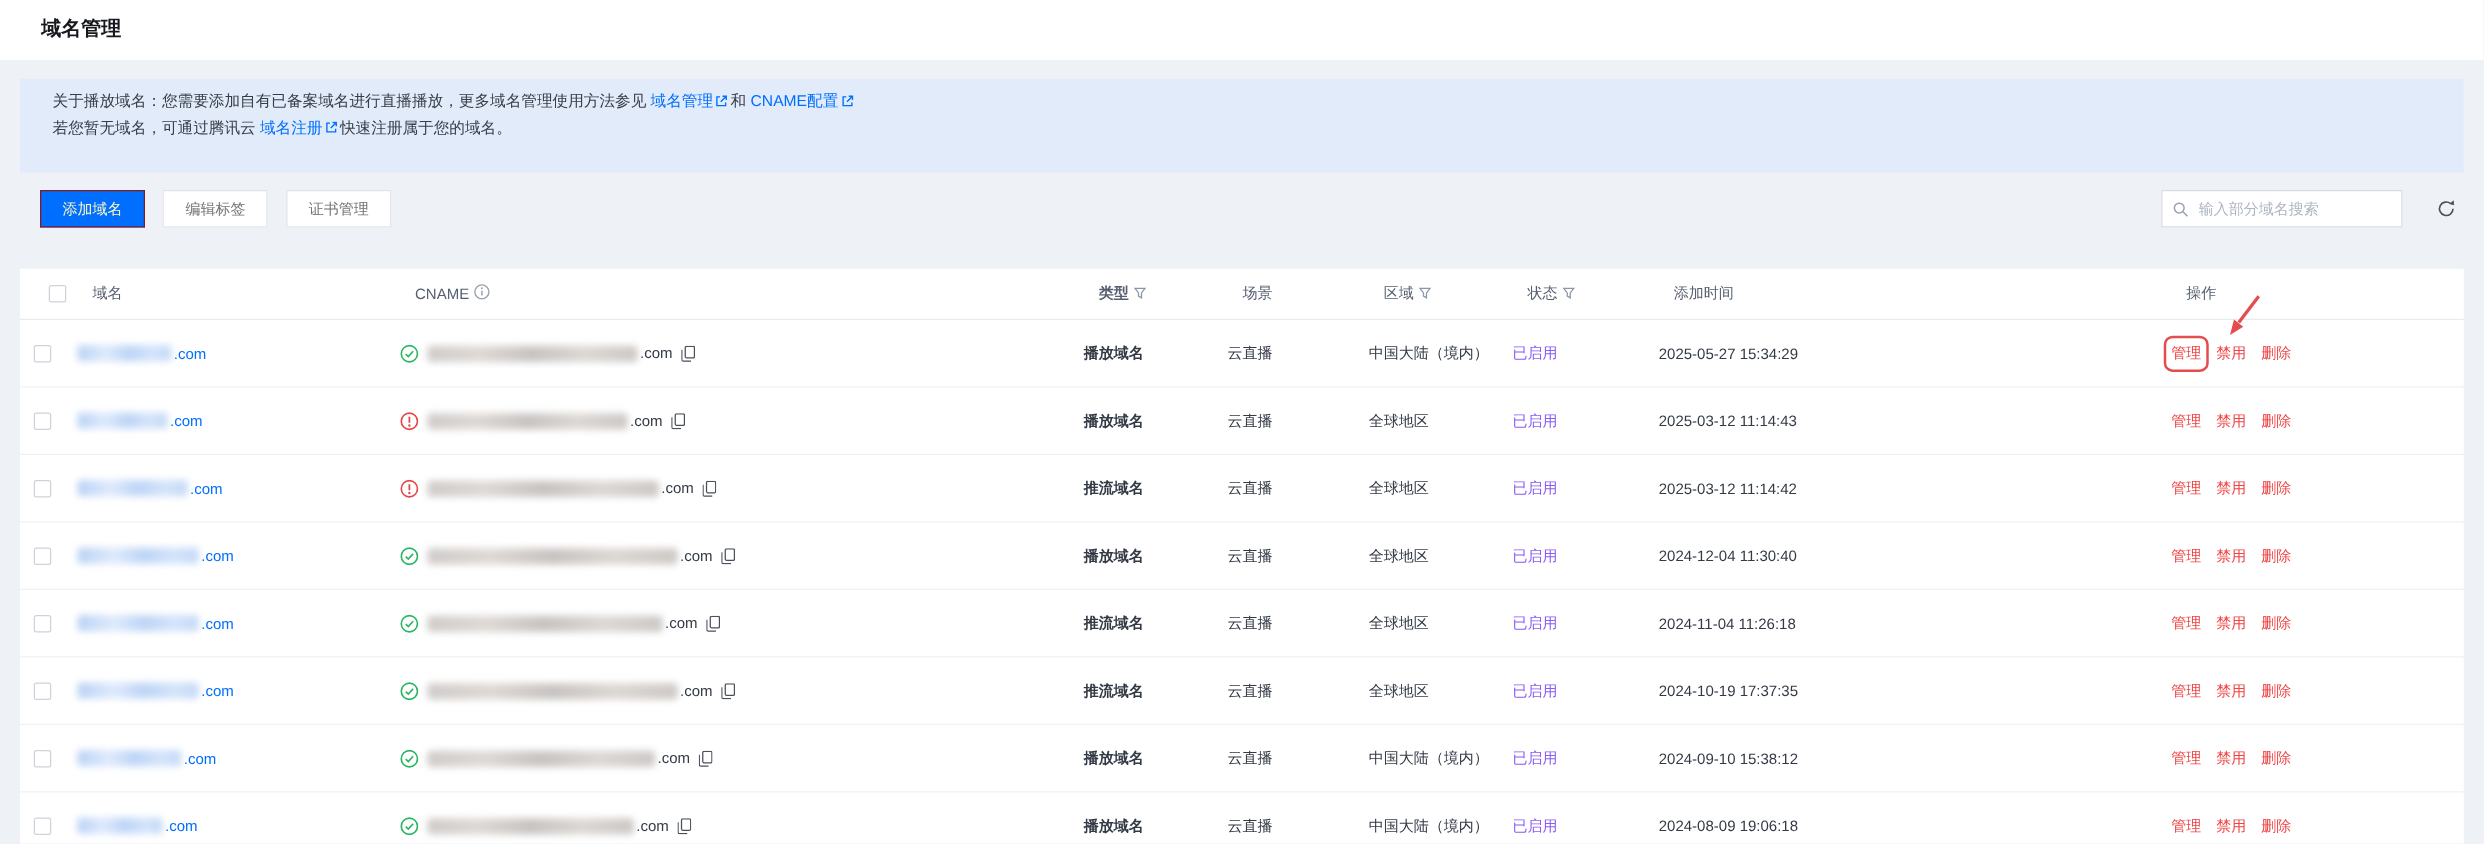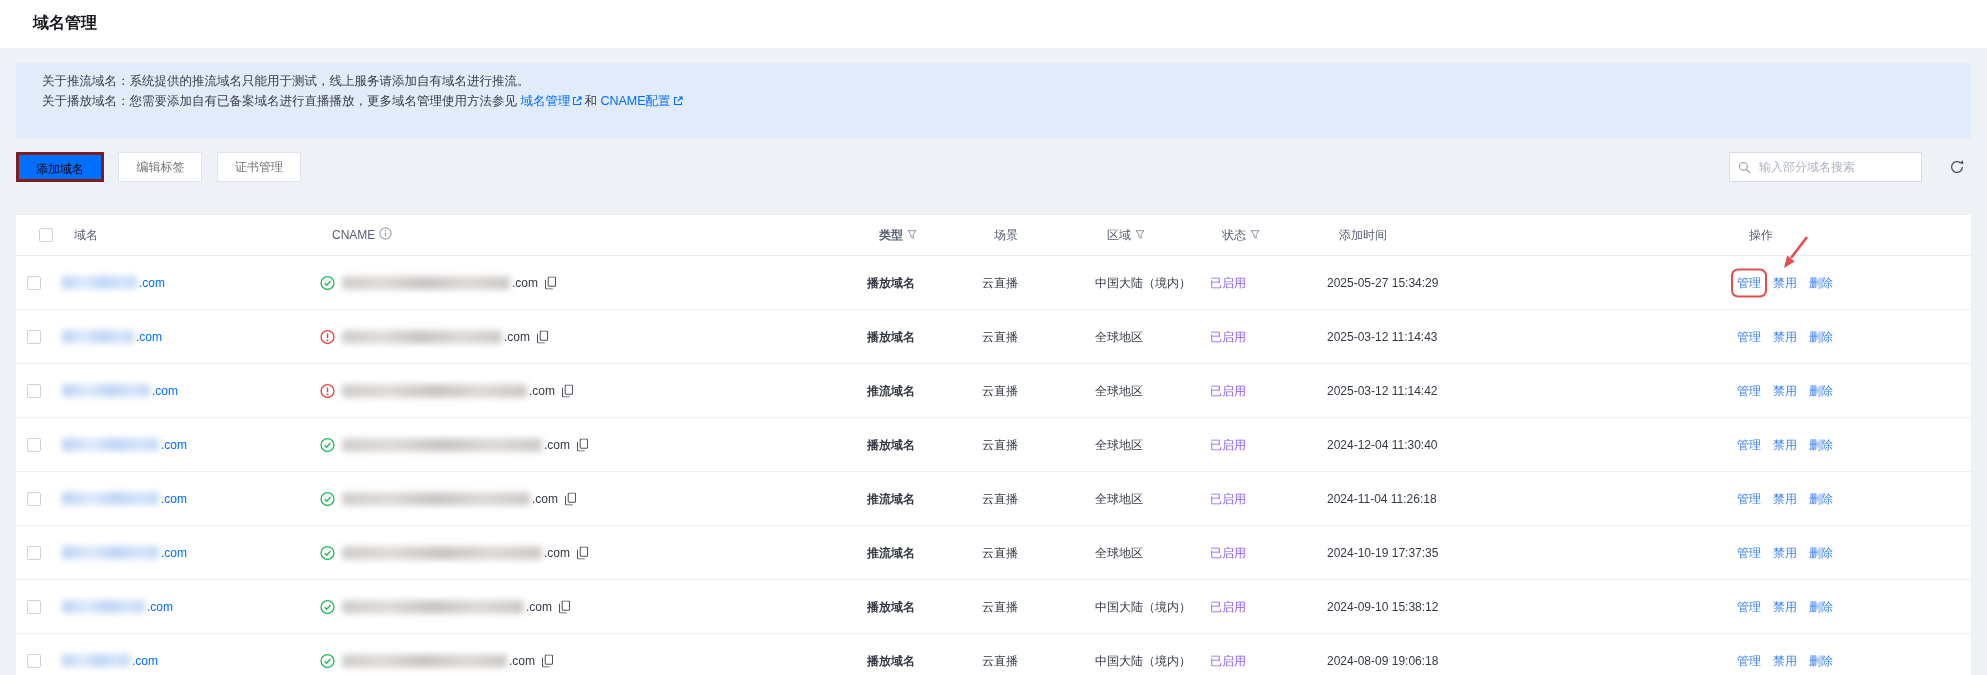--- a/index.html
+++ b/index.html
@@ -6,21 +6,21 @@
     font-family:"Liberation Sans","DejaVu Sans",sans-serif;background:#eef1f5;position:relative;}
   .topbar{position:absolute;left:0;top:0;width:100%;height:48px;background:#ffffff;}
   .page-title{position:absolute;left:33px;top:13px;font-size:16px;font-weight:bold;color:#16181d;}
   .banner{position:absolute;left:16px;width:1955px;top:63px;height:75px;background:#e1ebfa;box-sizing:border-box;padding:8px 0 0 26px;}
   .banner-line{font-size:12.5px;color:#383d47;line-height:20px;white-space:nowrap;}
   .blink{color:#006eff;text-decoration:none;cursor:pointer;}
   .ext-icon{display:inline-block;vertical-align:-1px;margin:0 2px;}
   .toolbar{position:absolute;left:16px;top:152px;width:1955px;height:30px;}
   .btn{display:inline-block;box-sizing:border-box;height:30px;line-height:28px;padding:0 17px;
        font-size:12px;cursor:pointer;vertical-align:top;}
-  .btn-primary{background:#006eff;border:3px solid #7f1d1d;color:#000000;}
+  .btn-primary{background:#006eff;border:1px solid #7f1d1d;color:#fef9c3;margin-left:16px;}
   .btn-default{background:#fff;border:1px solid #e1e4ea;color:#737373;margin-left:10px;}
   .searchbox{position:absolute;right:49px;top:0;width:193px;height:30px;box-sizing:border-box;
        background:#fff;border:1px solid #d8dce4;display:flex;align-items:center;}
   .searchbox input{border:none;outline:none;flex:1;font-size:12px;color:#333;background:transparent;
        font-family:Liberation Sans, sans-serif;}
   .searchbox input::placeholder{color:#aeb5c2;}
   .search-glyph{margin:0 6px 0 8px;display:flex;}
   .refresh-btn{position:absolute;right:6px;top:7px;cursor:pointer;display:flex;}
   .card{position:absolute;left:16px;width:1955px;top:215px;bottom:0;background:#fff;overflow:visible;}
   .thead{position:relative;height:40px;border-bottom:1px solid #e8ebf0;}
@@ -34,41 +34,46 @@
   .c-actions{left:1721px;}
   .checkbox{width:14px;height:14px;box-sizing:border-box;border:1px solid #cdd2db;border-radius:2px;background:#fff;cursor:pointer;}
   .blob{height:13px;border-radius:3px;filter:blur(3px);display:inline-block;}
   .blob-domain{background:linear-gradient(90deg,#b9d2f5,#dfeafc 30%,#bdd5f6 55%,#d4e4fa 80%,#c4d9f7);}
   .blob-cname{background:linear-gradient(90deg,#cfccca,#ded9d5 25%,#c7c3c1 50%,#dcd8d4 75%,#ccc8c6);}
   .domain-suffix{color:#006eff;margin-left:2px;cursor:pointer;}
   .cname-suffix{color:#333a45;margin-left:2px;}
   .cname-icon{margin-right:7px;display:flex;}
   .copy-icon{margin-left:7px;display:flex;cursor:pointer;}
   .status-ok{color:#8b5cf6;}
-  .action-link{color:#3b82f6;text-decoration:none;margin-right:12px;cursor:pointer;}
+  .action-link{color:#ef4444;text-decoration:none;margin-right:12px;cursor:pointer;}
   .action-boxed{outline:2px solid #e34d4d;outline-offset:4px;border-radius:1px;}
   .overlay{position:absolute;left:0;top:0;pointer-events:none;}
 </style>
 </head>
 <body>
 
 <div class="topbar">
   <div class="page-title">域名管理</div>
 </div>
 
 <div class="banner">
-  <div class="banner-line">关于推流域名：系统提供的推流域名只能用于测试，线上服务请添加自有域名进行推流。</div>
   <div class="banner-line">
     <span>关于播放域名：您需要添加自有已备案域名进行直播播放，更多域名管理使用方法参见 </span><a class="blink">域名管理</a><span class="ext-icon"><svg width="10" height="10" viewBox="0 0 10 10">
           <path d="M4 1.5 H1.5 V8.5 H8.5 V6" stroke="#006eff" fill="none" stroke-width="1.1"></path>
           <path d="M6 1 H9 V4 M9 1 L4.6 5.4" stroke="#006eff" fill="none" stroke-width="1.1"></path>
         </svg></span><span>和 </span><a class="blink">CNAME配置</a><span class="ext-icon"><svg width="10" height="10" viewBox="0 0 10 10">
           <path d="M4 1.5 H1.5 V8.5 H8.5 V6" stroke="#006eff" fill="none" stroke-width="1.1"></path>
           <path d="M6 1 H9 V4 M9 1 L4.6 5.4" stroke="#006eff" fill="none" stroke-width="1.1"></path>
         </svg></span>
+  </div>
+  <div class="banner-line">
+    <span>若您暂无域名，可通过腾讯云 </span><a class="blink">域名注册</a><span class="ext-icon"><svg width="10" height="10" viewBox="0 0 10 10">
+          <path d="M4 1.5 H1.5 V8.5 H8.5 V6" stroke="#006eff" fill="none" stroke-width="1.1"></path>
+          <path d="M6 1 H9 V4 M9 1 L4.6 5.4" stroke="#006eff" fill="none" stroke-width="1.1"></path>
+        </svg></span><span>快速注册属于您的域名。</span>
   </div>
 </div>
 
 <div class="toolbar">
   <button class="btn btn-primary">添加域名</button>
   <button class="btn btn-default">编辑标签</button>
   <button class="btn btn-default">证书管理</button>
   <div class="searchbox">
     <span class="search-glyph">
       <svg width="13" height="13" viewBox="0 0 13 13">

